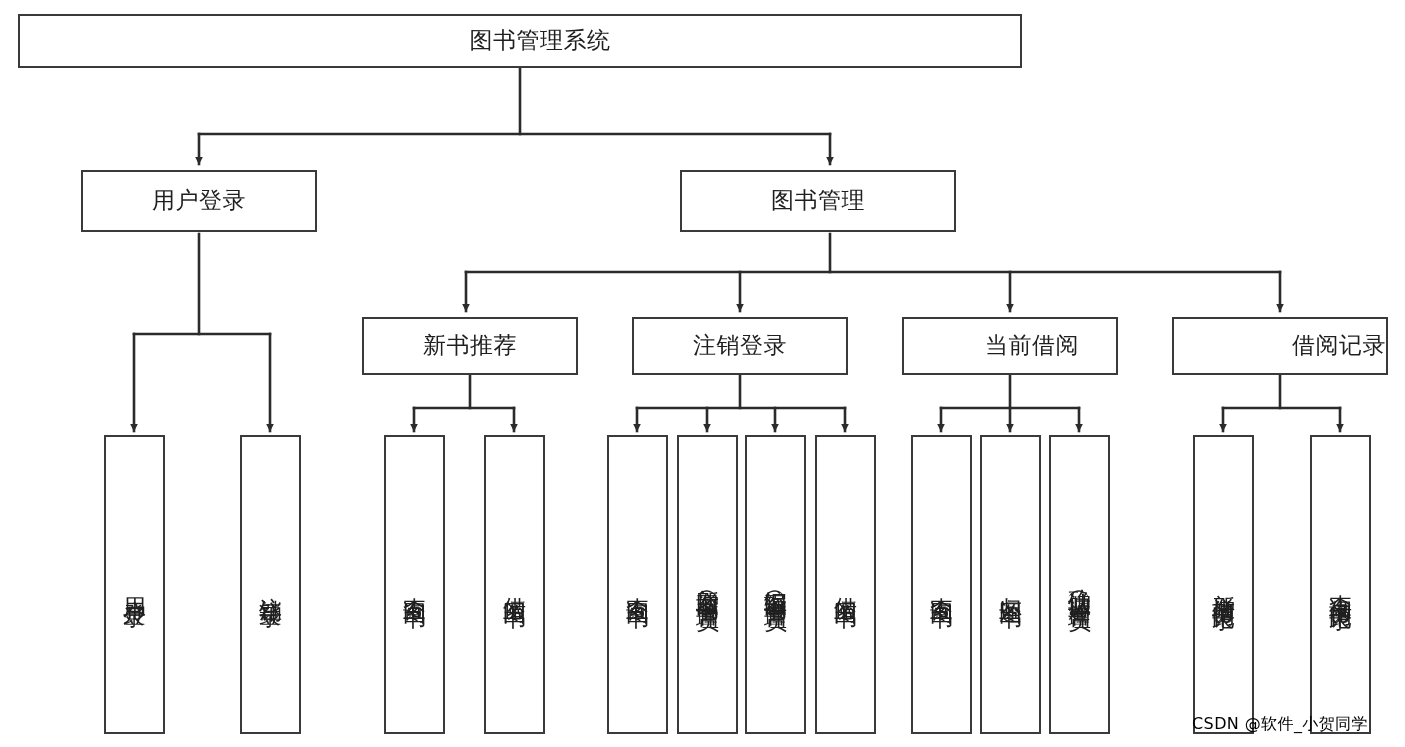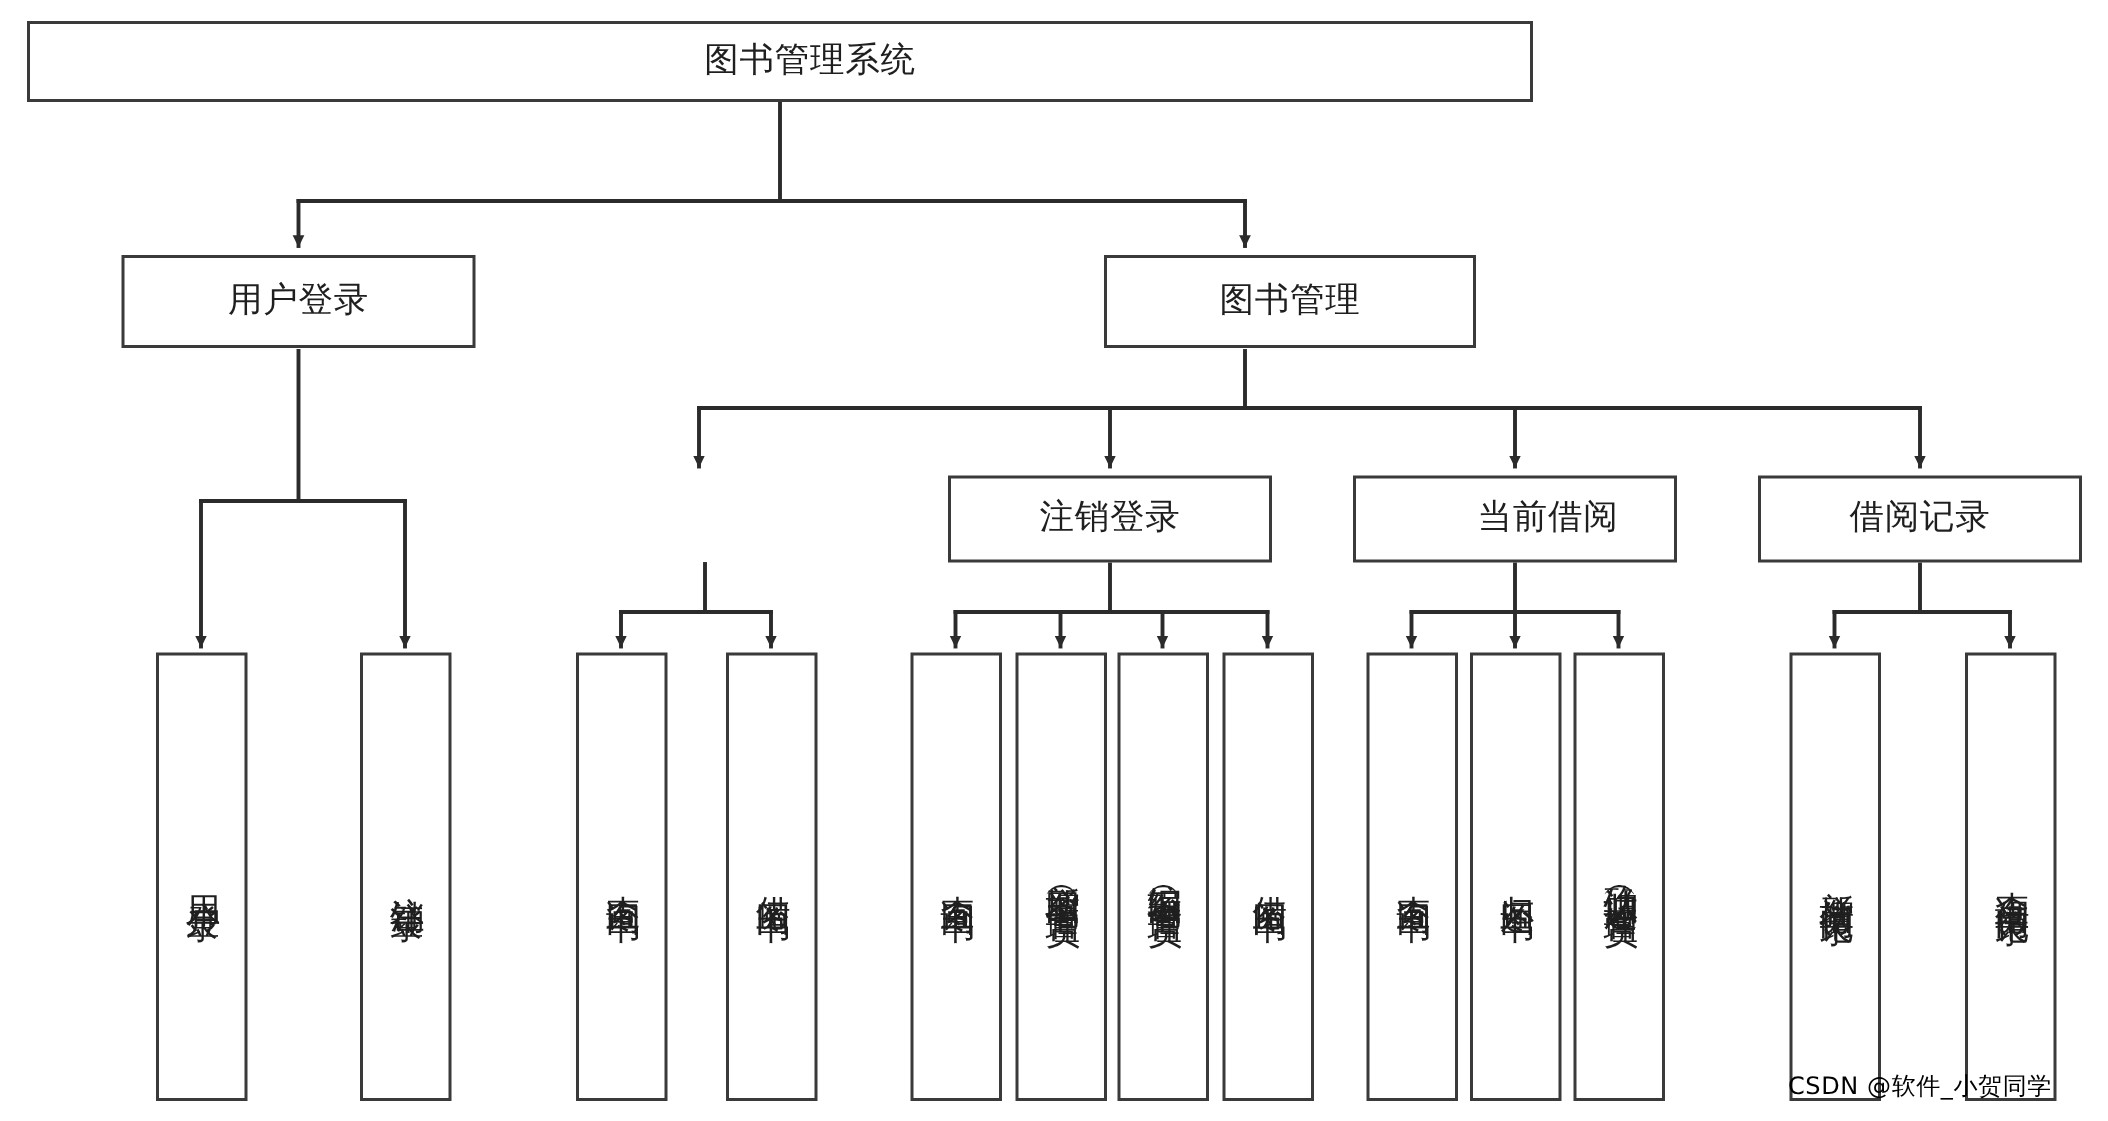--- a/index.html
+++ b/index.html
@@ -135,34 +135,37 @@
   </svg>
 
   <div class="node root horiz" style="left:18px; top:14px; width:1004px; height:54px;padding-left:40px;">
     <span class="node-label">图书管理系统</span>
   </div>
 
   <div class="node horiz" style="left:81px; top:170px; width:236px; height:62px;">
     <span class="node-label">用户登录</span>
   </div>
 
-  <div class="node horiz" style="left:736px; top:170px; width:248px; height:62px;">
+  <div class="node horiz" style="left:680px; top:170px; width:276px; height:62px;">
     <span class="node-label">图书管理</span>
   </div>
 
+  <div class="node horiz" style="left:362px; top:317px; width:216px; height:58px;">
+    <span class="node-label">新书推荐</span>
+  </div>
 
   <div class="node horiz" style="left:632px; top:317px; width:216px; height:58px;">
     <span class="node-label">注销登录</span>
   </div>
 
   <div class="node horiz" style="left:902px; top:317px; width:216px; height:58px;padding-left:44px;">
     <span class="node-label">当前借阅</span>
   </div>
 
-  <div class="node horiz" style="left:1172px; top:317px; width:216px; height:58px;">
+  <div class="node horiz" style="left:1172px; top:317px; width:216px; height:58px;justify-content:flex-end;">
     <span class="node-label">借阅记录</span>
   </div>
 
   <div class="node vert" style="left:104px; top:435px; width:61px; height:299px;">
     <span class="node-label">用户登录</span>
   </div>
 
   <div class="node vert" style="left:240px; top:435px; width:61px; height:299px;">
     <span class="node-label">注销登录</span>
   </div>

